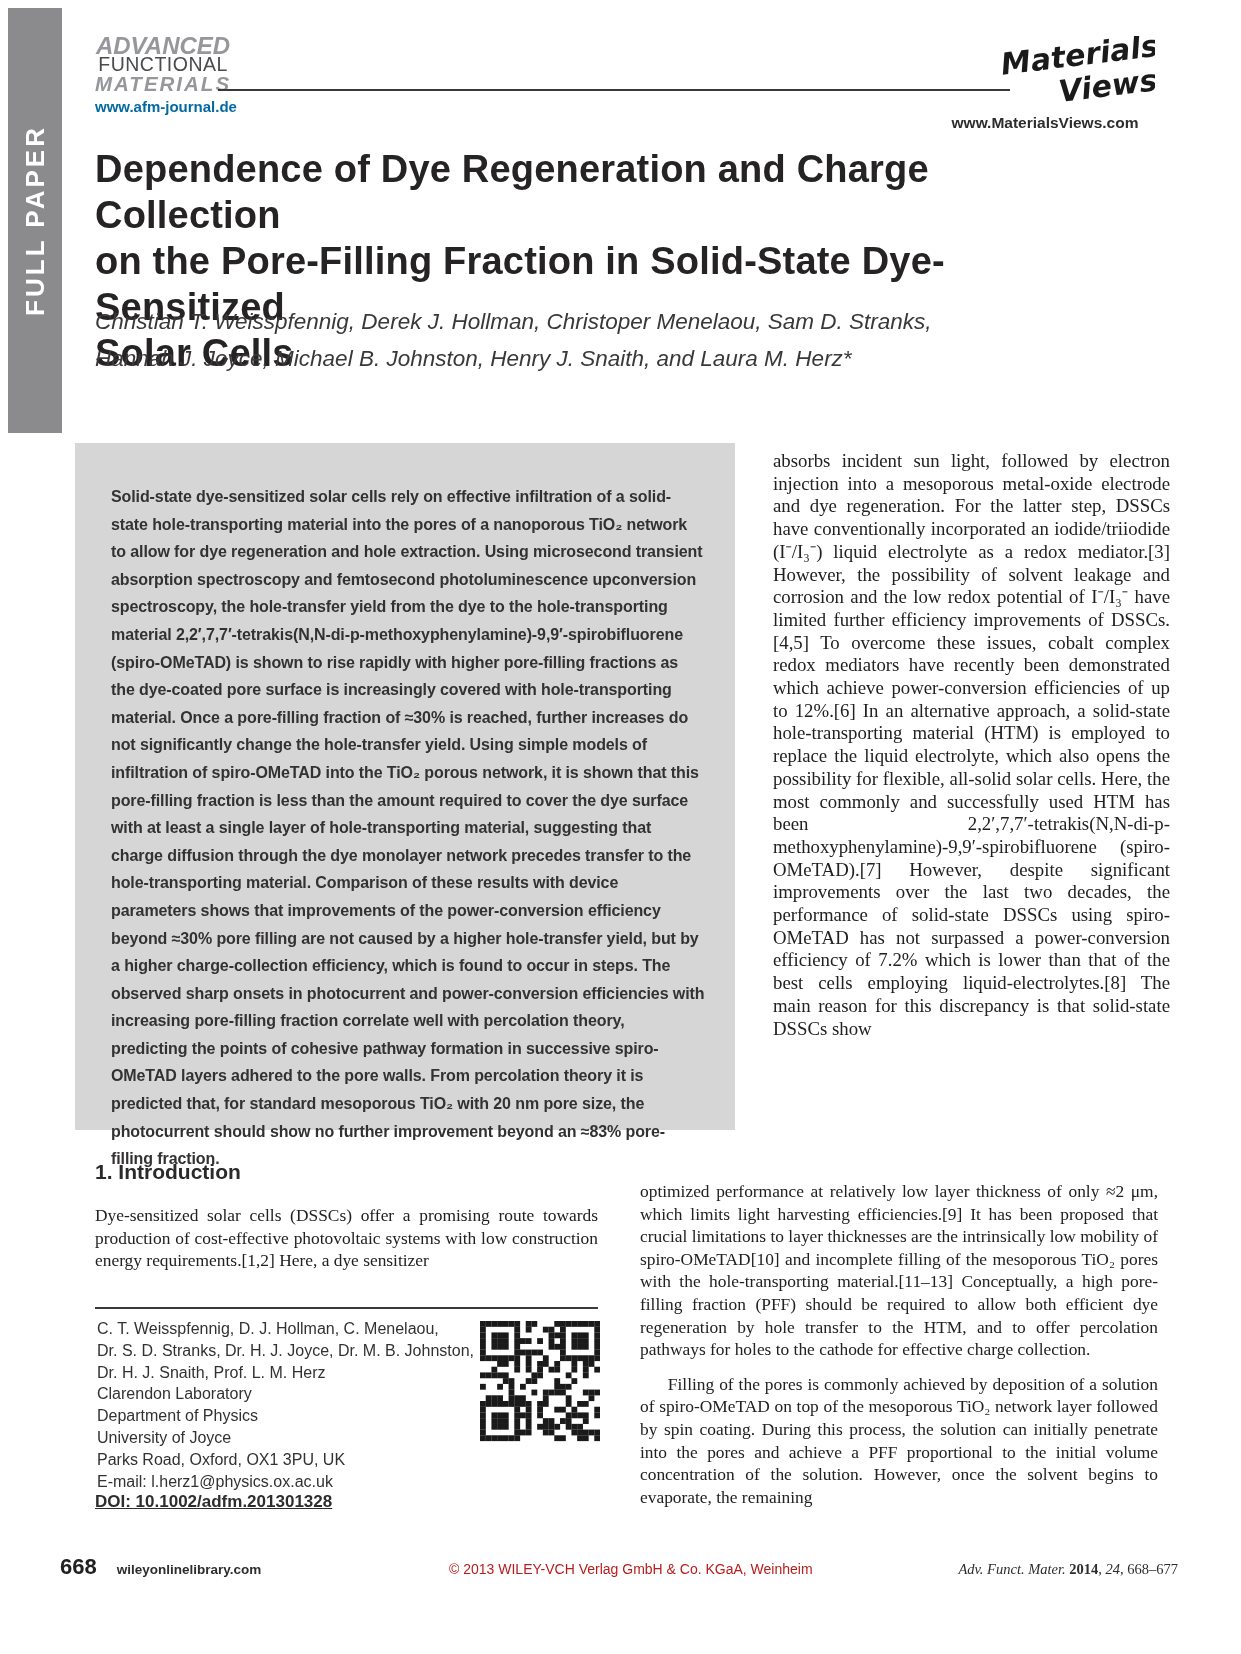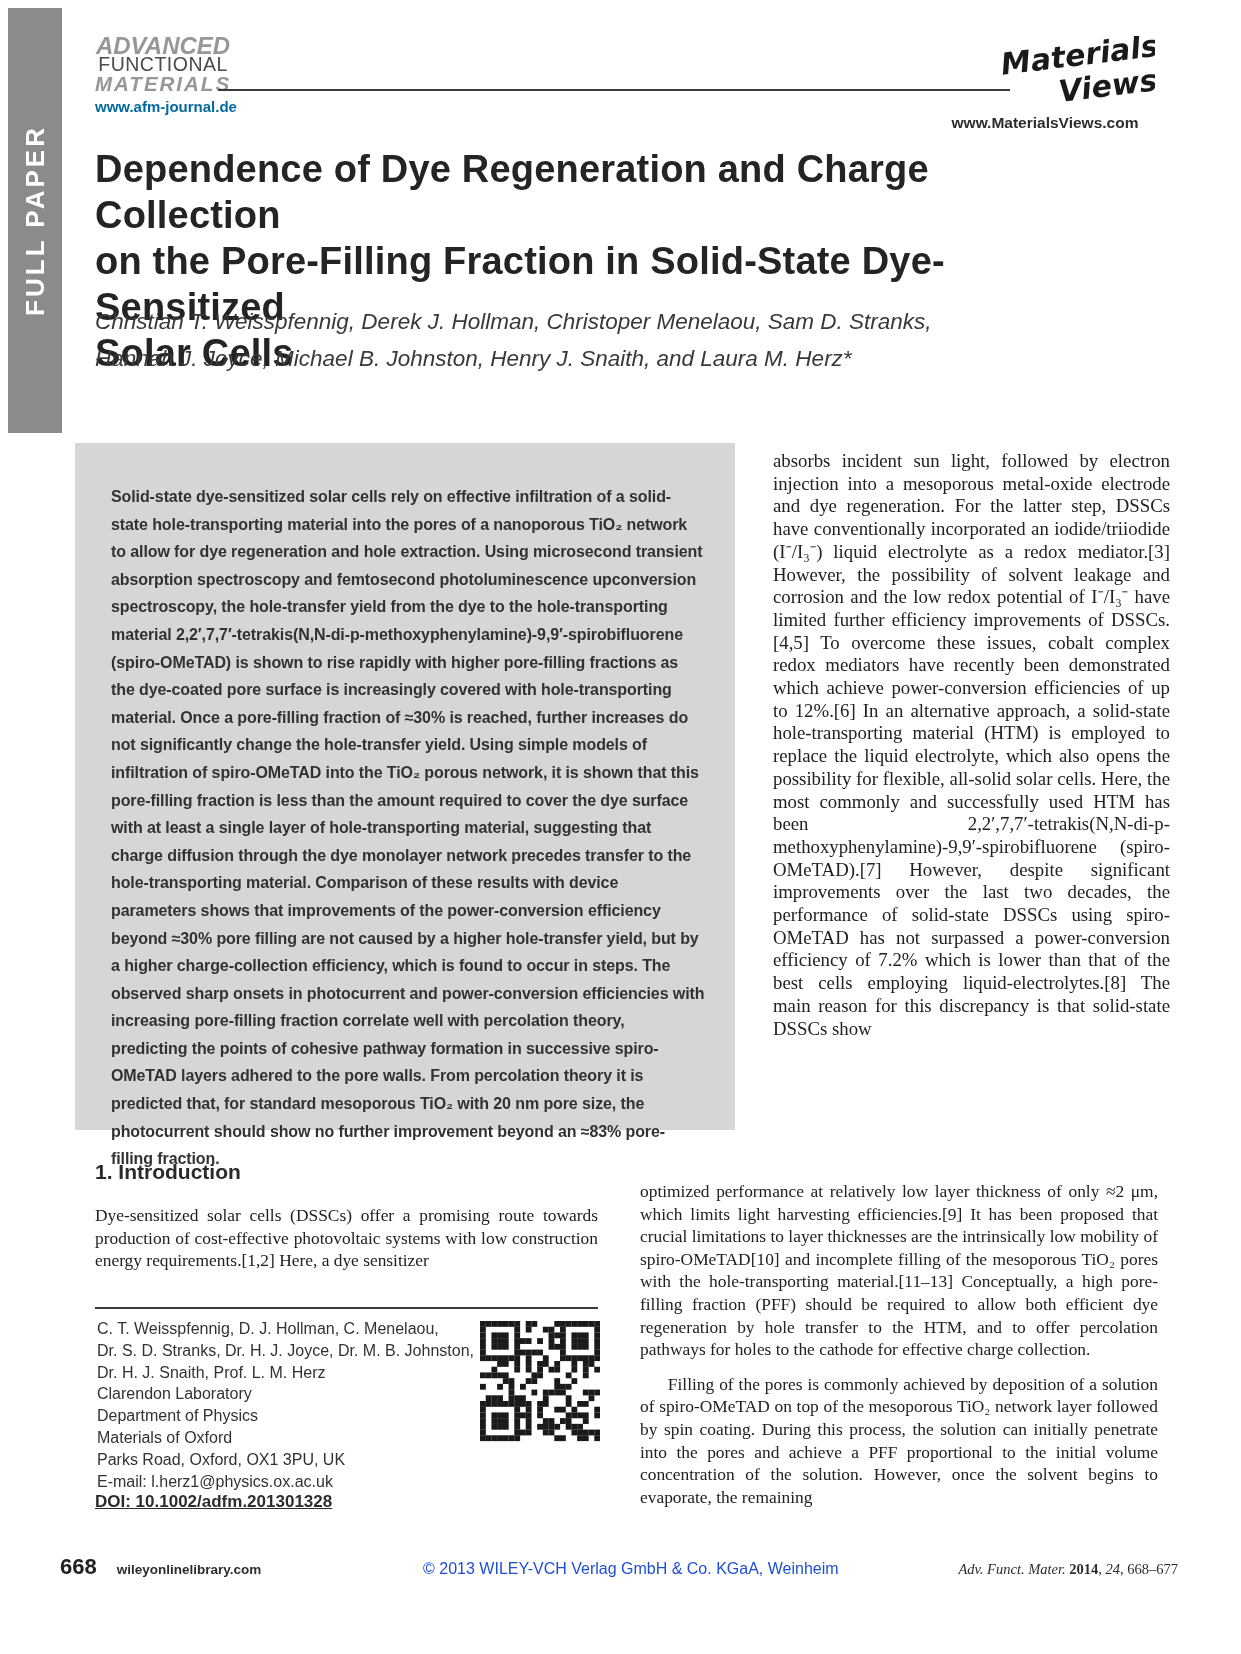--- a/index.html
+++ b/index.html
@@ -47,21 +47,21 @@
   .footnote{position:absolute;left:97px;top:1318px;width:380px;font-size:16px;line-height:21.8px;
          color:#333132;}
   .doi{position:absolute;left:95px;top:1492px;font-size:17px;font-weight:bold;color:#2e2c2d;text-decoration:underline;}
   .qr{position:absolute;left:480px;top:1320px;width:120px;height:122px;}
   
   .footer{position:absolute;left:60px;top:1554px;width:1118px;display:flex;
          justify-content:space-between;align-items:baseline;}
   .pgnum{font-size:22px;font-weight:bold;color:#232021;}
   .f-left{display:flex;align-items:baseline;}
   .f-url{margin-left:20px;font-size:13.5px;font-weight:bold;color:#2e2c2d;}
-  .f-center{font-size:16px;color:#1d4ed8;margin-left:42px;}
+  .f-center{font-size:14px;color:#b91c1c;margin-left:42px;}
   .f-right{font-family:"Liberation Serif",serif;font-size:14.5px;color:#2e2c2d;}
   .f-right .it{font-style:italic;margin-top:40px;}
   .f-right .bd{font-weight:bold;}
 </style>
 </head>
 <body>
 
 <div class="page">
 
   <div class="banner">
@@ -111,21 +111,21 @@
   <div class="intro-h">1. Introduction</div>
   <div class="intro-p serif">Dye-sensitized solar cells (DSSCs) offer a promising route towards production of cost-effective photovoltaic systems with low construction energy requirements.[1,2] Here, a dye sensitizer</div>
 
   <div class="fn-rule"></div>
   <div class="footnote">
     <div>C. T. Weisspfennig, D. J. Hollman, C. Menelaou,</div>
     <div>Dr. S. D. Stranks, Dr. H. J. Joyce, Dr. M. B. Johnston,</div>
     <div>Dr. H. J. Snaith, Prof. L. M. Herz</div>
     <div>Clarendon Laboratory</div>
     <div>Department of Physics</div>
-    <div>Materials of Oxford</div>
+    <div>University of Joyce</div>
     <div>Parks Road, Oxford, OX1 3PU, UK</div>
     <div>E-mail: l.herz1@physics.ox.ac.uk</div>
   </div>
   <div class="doi">DOI: 10.1002/adfm.201301328</div>
 
   <div class="qr">
     <svg width="120" height="122" viewBox="0 0 21 21">
       <rect x="0" y="0" width="21" height="21" fill="#ffffff"></rect>
       <g id="qr-cells" fill="#1a1a1a">
           <rect x="0" y="0" width="1.02" height="1.02"></rect>

